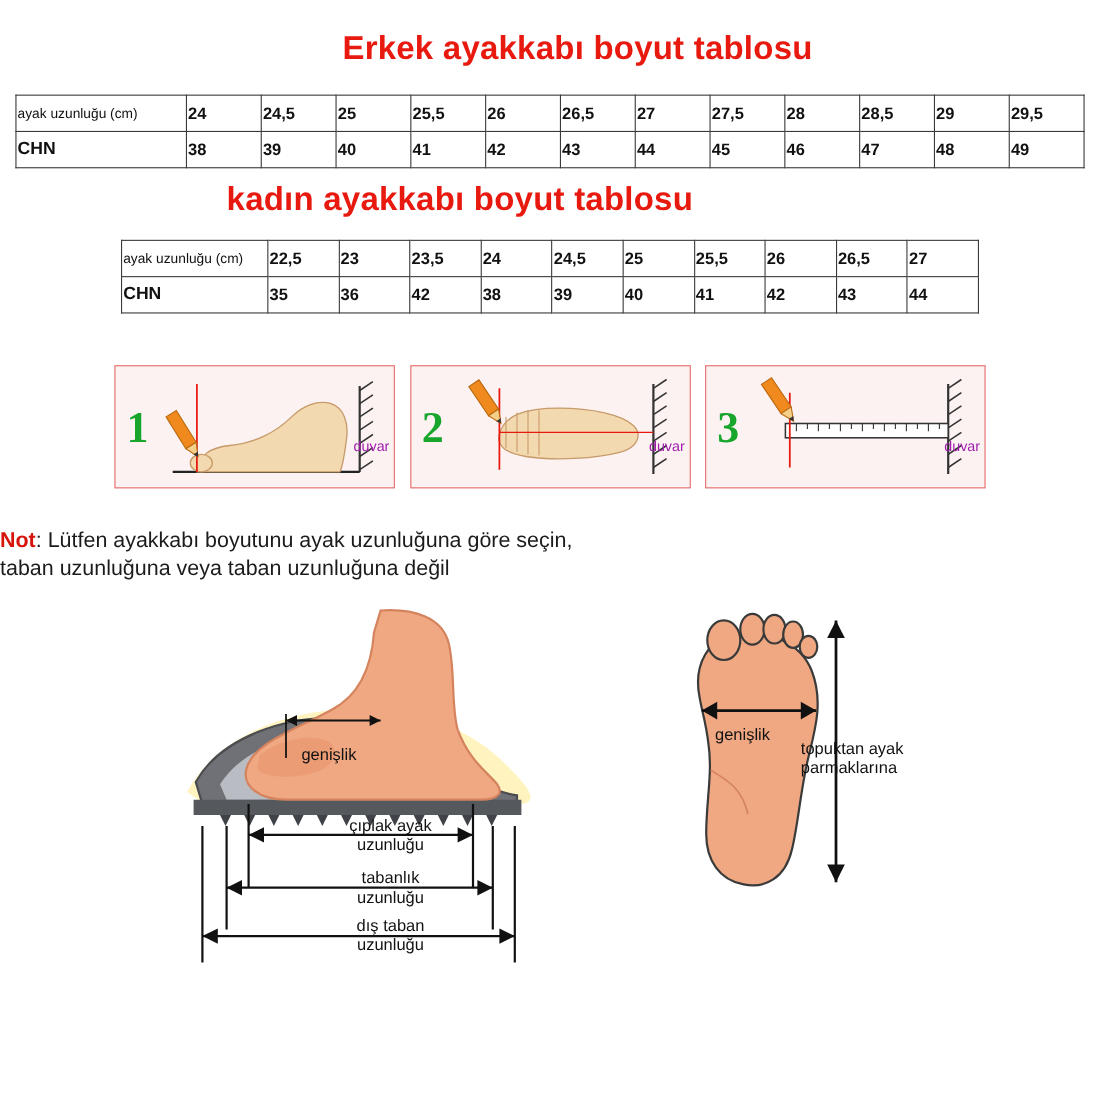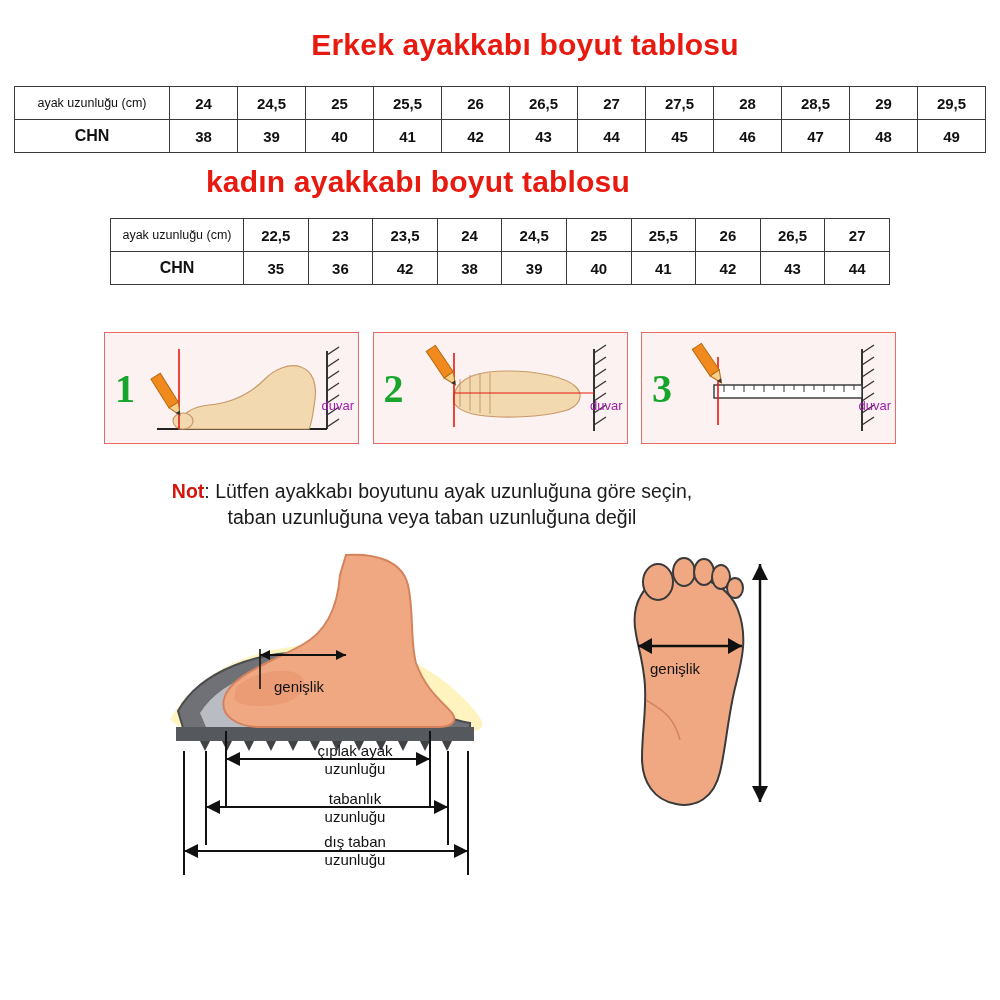--- a/index.html
+++ b/index.html
@@ -26,21 +26,20 @@
   #men-title { position: absolute; top: 28px; left: 0; width: 1000px; margin-left: 25px; }
   #women-title { position: absolute; top: 165px; left: 0; width: 836px; }
 
   
   table {
     border-collapse: collapse;
     table-layout: fixed;
   }
   table td {
     border: 1px solid #3a3a3a;
-    text-align: center;
     vertical-align: middle;
     font-size: 15px;
     color: #111;
     height: 30px;
     font-weight: bold;
     margin-top: 32px;
   }
   table td.head {
     font-size: 12.5px;
     font-weight: normal;
@@ -100,21 +99,21 @@
     font-size: 13px;
     color: #a21caf;
   }
 
   
   #note {
     position: absolute;
     top: 478px;
     left: 0;
     width: 864px;
-    text-align: center;
+    text-align: left;
     font-size: 19.5px;
     color: #1b1b1b;
     line-height: 26px;
   }
   #note .bold-red { color: #d6140b; font-weight: bold; }
 
   
   #bottom {
     position: absolute;
     top: 545px;
@@ -400,13 +399,15 @@
     <line x1="38" y1="96" x2="142" y2="96" stroke="#111" stroke-width="2.5"></line>
     <polygon points="38,96 52,88 52,104" fill="#111"></polygon>
     <polygon points="142,96 128,88 128,104" fill="#111"></polygon>
 
     <line x1="160" y1="14" x2="160" y2="252" stroke="#111" stroke-width="2.5"></line>
     <polygon points="160,14 152,30 168,30" fill="#111"></polygon>
     <polygon points="160,252 152,236 168,236" fill="#111"></polygon>
   </svg>
 
   <div class="lbl" style="left:605px; top:115px; width:140px;">genişlik</div>
+  <div class="lbl" style="left:728px; top:127px; width:170px; text-align:left;">topuktan ayak
+parmaklarına</div>
 </div>
 
 </body></html>

